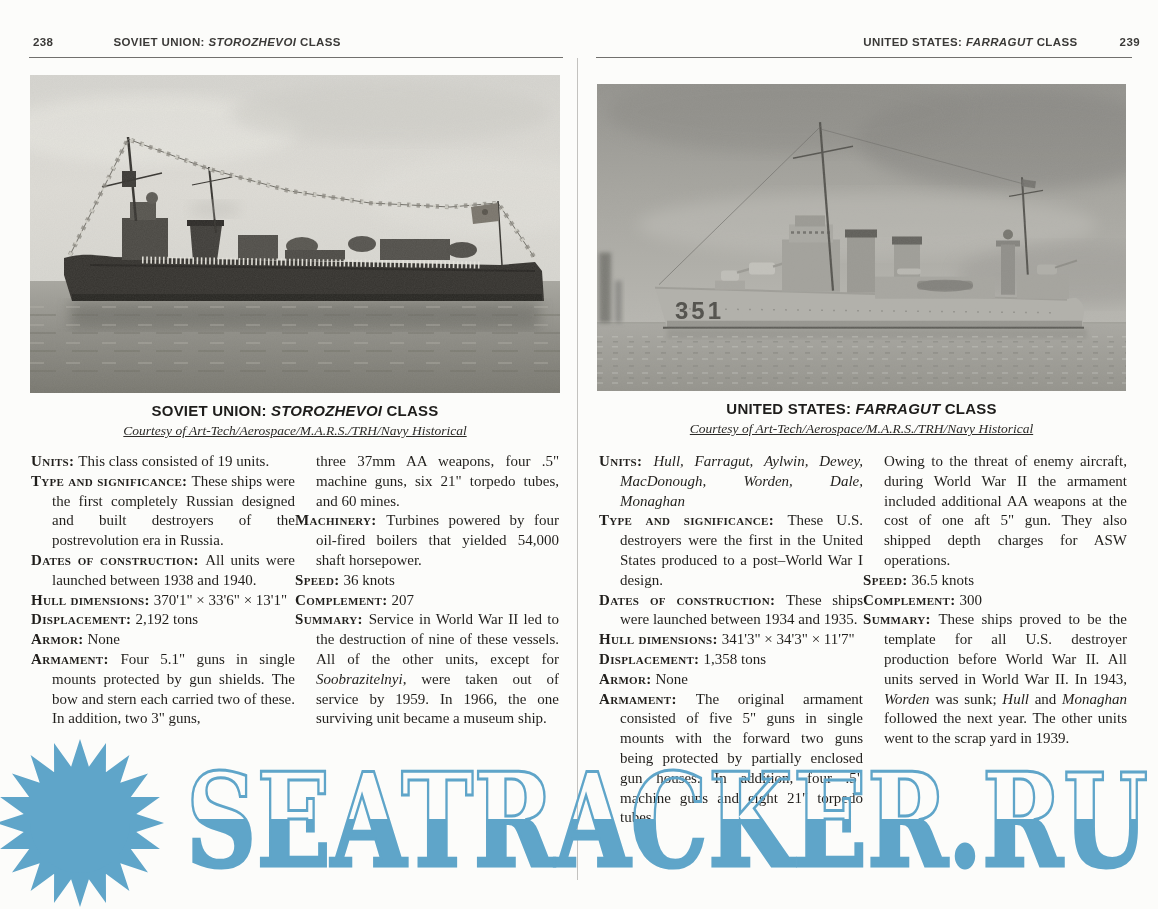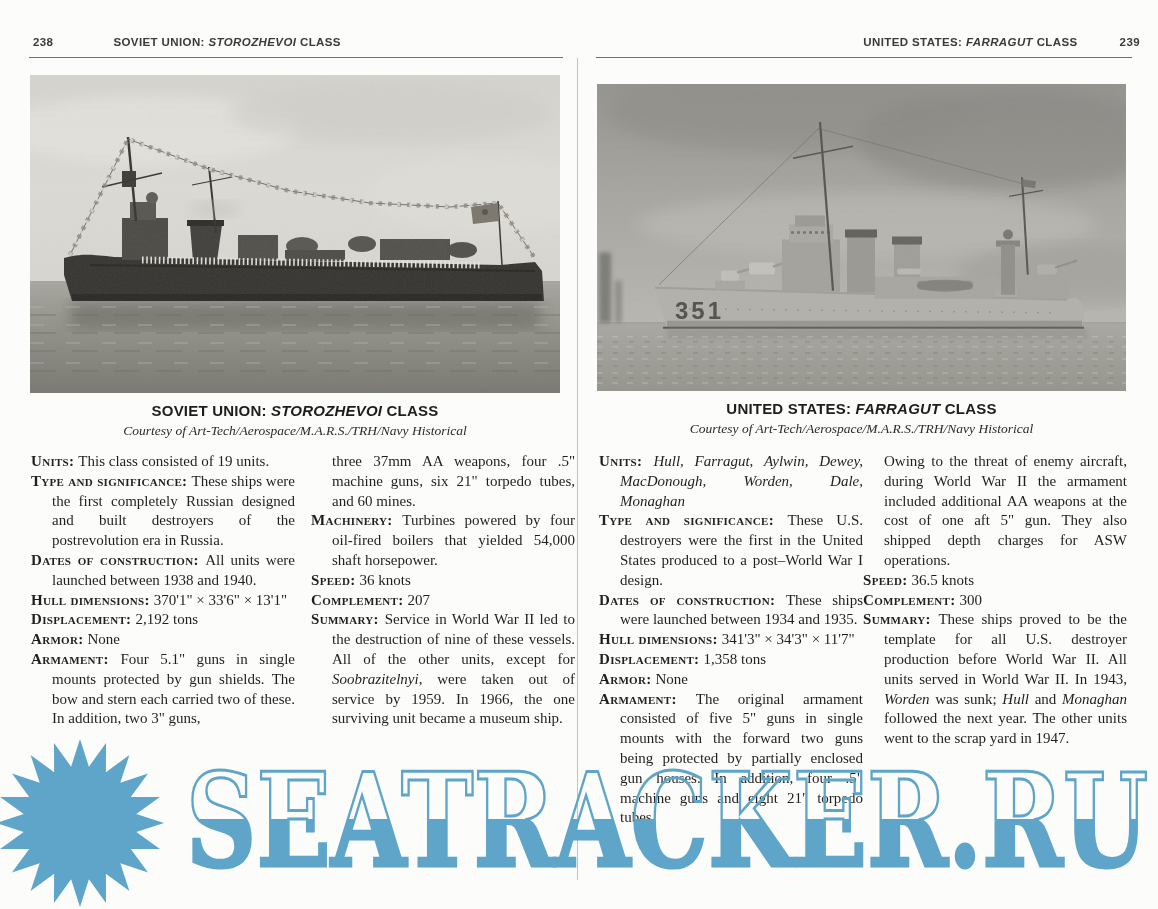--- a/index.html
+++ b/index.html
@@ -26,23 +26,23 @@
   #photo-right{left:597px;top:84px;width:529px;height:307px;}
   .photo svg{display:block;width:100%;height:100%;}
   .cap{position:absolute;text-align:center;}
   #cap-left{left:30px;top:402px;width:530px;}
   #cap-right{left:597px;top:400px;width:529px;}
   .cap-title{
     font-family:"Liberation Sans",sans-serif;font-weight:bold;
     font-size:15px;color:#1e1d1b;letter-spacing:.2px;
   }
   .cap-title i{font-style:italic;}
-  .cap-credit{font-style:italic;font-size:13.5px;color:#2b2a27;margin-top:4px;}
+  .cap-credit{font-style:italic;font-size:13.5px;color:#2b2a27;margin-top:4px;text-decoration:underline;}
   .cols{position:absolute;top:452px;display:flex;}
-  #cols-left{left:31px;width:545px;gap:16px;}
+  #cols-left{left:31px;width:545px;}
   #cols-right{left:599px;width:545px;gap:0;}
   .col{width:264px;}
   .entry{
     margin:0;padding-left:21px;text-indent:-21px;
     text-align:justify;font-size:15px;line-height:19.8px;color:#211f1c;
   }
   .entry.cont{text-indent:0;}
   .entry i{font-style:italic;}
   .lbl{font-variant:small-caps;font-weight:bold;letter-spacing:.3px;}
   .gutter{position:absolute;left:577px;top:58px;width:1px;height:822px;background:#c3c2bf;}
@@ -258,21 +258,21 @@
       <p class="entry"><span class="lbl">Dates of construction: </span><span>These ships were launched between 1934 and 1935.</span></p>
       <p class="entry"><span class="lbl">Hull dimensions: </span><span>341'3" × 34'3" × 11'7"</span></p>
       <p class="entry"><span class="lbl">Displacement: </span><span>1,358 tons</span></p>
       <p class="entry"><span class="lbl">Armor: </span><span>None</span></p>
       <p class="entry"><span class="lbl">Armament: </span><span>The original armament consisted of five 5" guns in single mounts with the forward two guns being protected by partially enclosed gun houses. In addition, four .5" machine guns and eight 21" torpedo tubes.</span></p>
     </div>
   <div class="col">
       <p class="entry cont"><span>Owing to the threat of enemy aircraft, during World War II the armament included additional AA weapons at the cost of one aft 5" gun. They also shipped depth charges for ASW operations.</span></p>
       <p class="entry"><span class="lbl">Speed: </span><span>36.5 knots</span></p>
       <p class="entry"><span class="lbl">Complement: </span><span>300</span></p>
-      <p class="entry"><span class="lbl">Summary: </span><span>These ships proved to be the template for all U.S. destroyer production before World War II. All units served in World War II. In 1943, </span><i>Worden</i><span> was sunk; </span><i>Hull</i><span> and </span><i>Monaghan</i><span> followed the next year. The other units went to the scrap yard in 1947.</span></p>
+      <p class="entry"><span class="lbl">Summary: </span><span>These ships proved to be the template for all U.S. destroyer production before World War II. All units served in World War II. In 1943, </span><i>Worden</i><span> was sunk; </span><i>Hull</i><span> and </span><i>Monaghan</i><span> followed the next year. The other units went to the scrap yard in 1939.</span></p>
     </div>
 </div>
 
 <div class="gutter"></div>
 
 <svg id="watermark" viewBox="0 0 1158 909">
   <defs>
     <linearGradient id="wmfill" gradientUnits="userSpaceOnUse" x1="0" y1="773" x2="0" y2="870">
       <stop offset="0.47" stop-opacity="0" stop-color="#5fa5c9"></stop>
       <stop offset="0.47" stop-color="#5fa5c9"></stop>

